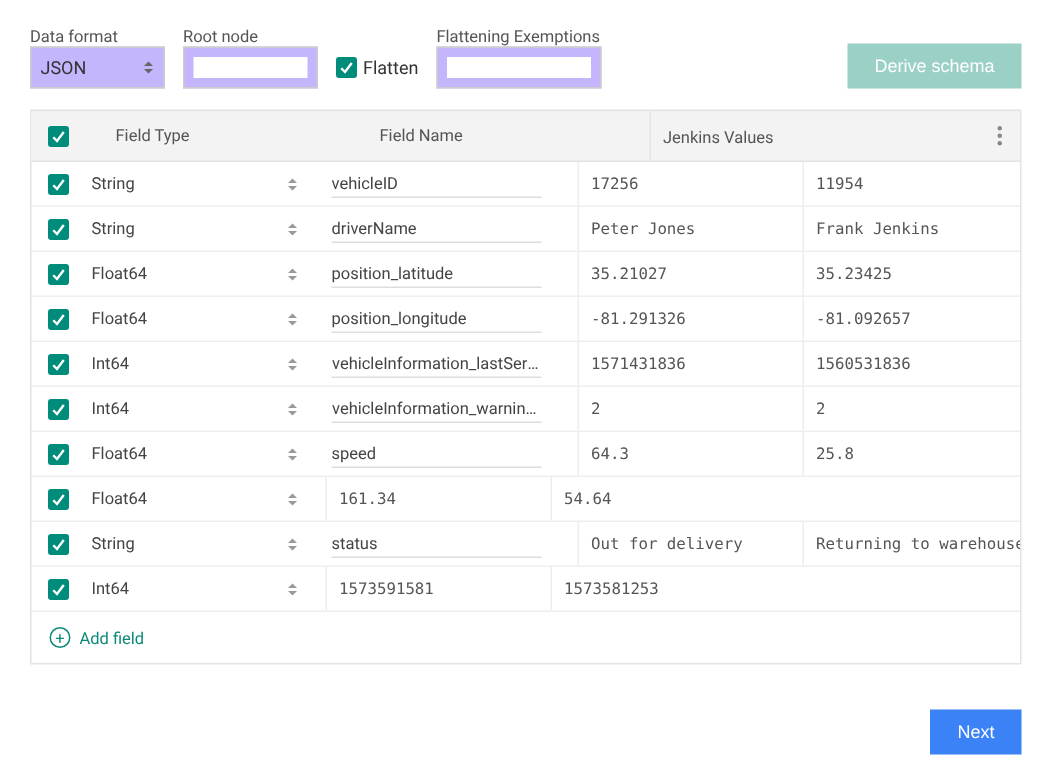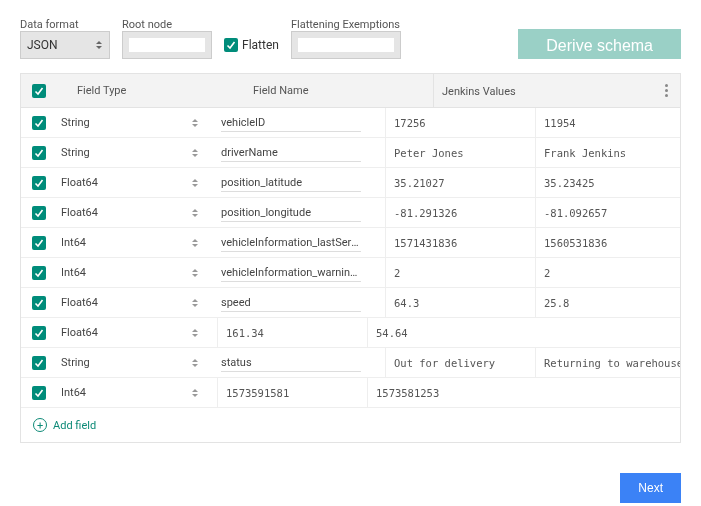--- a/index.html
+++ b/index.html
@@ -16,21 +16,21 @@
     align-items: flex-end;
     gap: 12px;
     margin-bottom: 14px;
   }
   .control-group { display: flex; flex-direction: column; gap: 0; }
   .control-label { font-size: 11px; color: #555; }
   .select-wrap, .input-wrap {
     position: relative;
     height: 28px;
     border: 1px solid #ccc;
-    background: #e5e5e5;
+    background: #c4b5fd;
     display: flex;
     align-items: center;
     padding: 0 6px;
   }
   .select-wrap { width: 90px; }
   .input-wrap.rootnode { width: 90px; }
   .input-wrap.exempt { width: 110px; }
   .select-wrap .select-text { flex: 1; font-size: 12px; }
   .select-arrows { width: 8px; height: 16px; display:flex; flex-direction:column; justify-content:center; align-items:center; }
   .select-arrows::before, .select-arrows::after { content:""; width:0; height:0; border-left:3px solid transparent; border-right:3px solid transparent; }
@@ -40,22 +40,22 @@
   .flatten-group { display:flex; align-items:center; gap:4px; height:28px; }
   .checkbox {
     width:14px; height:14px; background:#008c7a; border-radius:2px;
     display:flex; align-items:center; justify-content:center;
     cursor:pointer;
   }
   .checkbox svg { width:10px; height:10px; display:block; }
   .derive-btn {
     margin-left:auto;
     background:#9ad0c6; color:#fff;
-    border:none; padding:8px 28px;
-    font-size:16px; cursor:pointer;
+    border:none; padding:8px 18px;
+    font-size:12px; cursor:pointer;
     height:30px;
   }
   .table-wrap { border:1px solid #e3e3e3; }
   .table-header {
     display:flex;
     background:#f3f3f3;
     border-bottom:1px solid #e3e3e3;
     height:34px;
     align-items:center;
     gap:16px;

